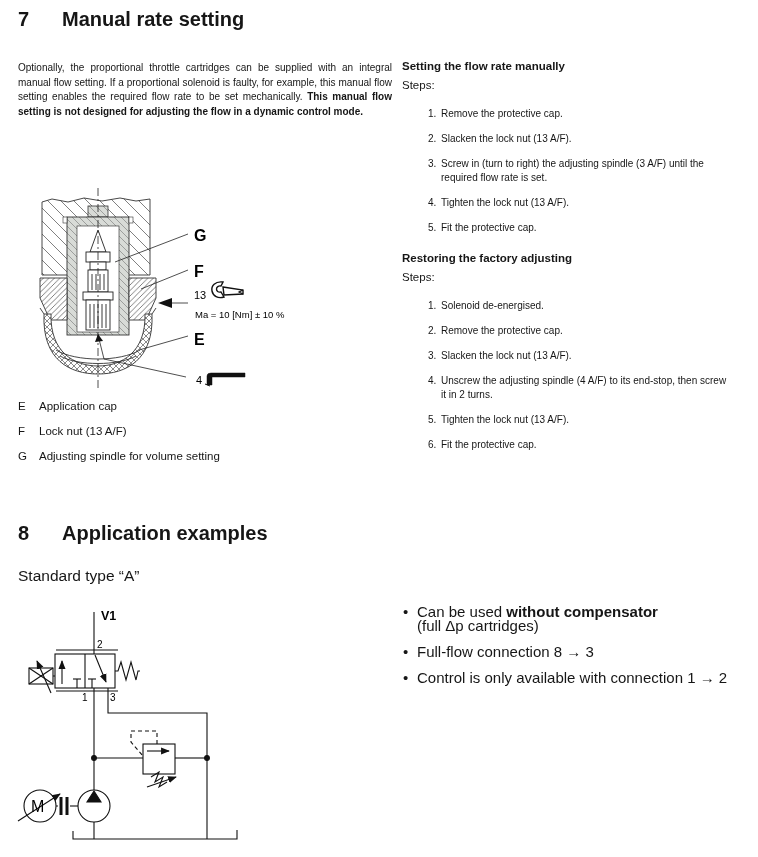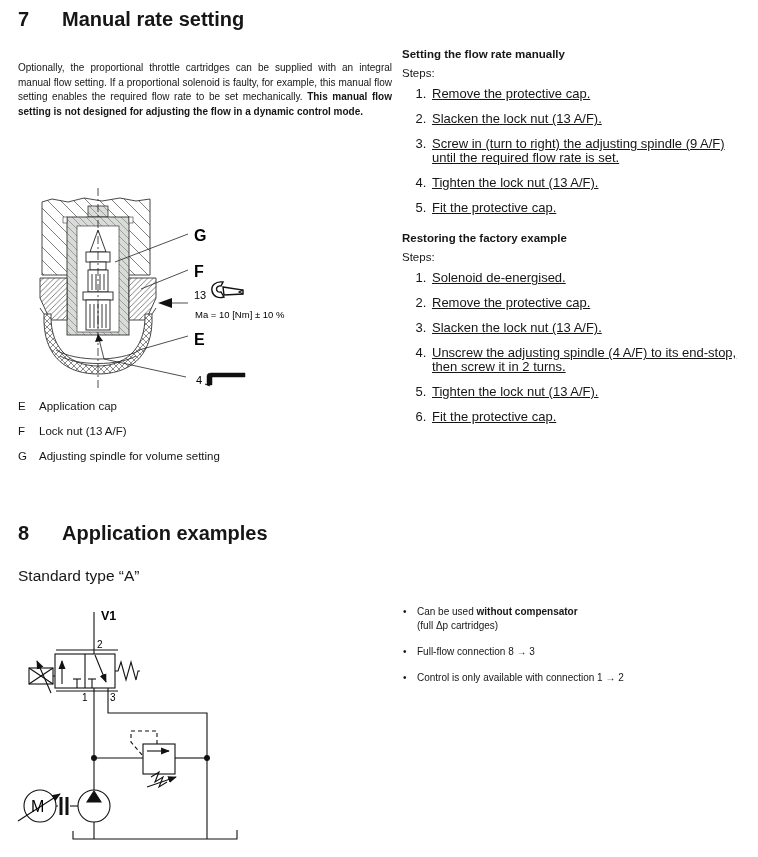--- a/index.html
+++ b/index.html
@@ -5,53 +5,53 @@
   html,body{margin:0;padding:0;background:#e9e9e9;}
   .page{position:relative;width:758px;height:857px;background:#ffffff;overflow:hidden;
         font-family:"Liberation Sans","DejaVu Sans",sans-serif;color:#161616;}
   .abs{position:absolute;}
   .h1{font-size:20px;font-weight:bold;display:flex;}
   .h1 .num{width:44px;flex:0 0 44px;}
   .subhead{font-size:15.5px;}
   .body-par{font-size:10px;line-height:14.6px;text-align:justify;margin:0;}
   .col-head{font-size:11.5px;font-weight:bold;margin:0 0 7px 0;}
   .steps-label{font-size:11.5px;margin:0 0 8px 0;}
-  ol.steps{margin:7px;padding:0 0 0 21px;font-size:13px;line-height:14px;text-decoration:underline;}
+  ol.steps{margin:16px;padding:0 0 0 21px;font-size:10px;line-height:14px;}
   ol.steps li{margin-bottom:11px;padding-left:2px;}
   .legend-row{display:flex;font-size:11.5px;line-height:14px;margin-bottom:11px;}
   .legend-key{width:21px;flex:0 0 21px;}
-  ul.bullets{margin:0;padding:0;list-style:none;font-size:10px;line-height:14px;}
+  ul.bullets{margin:0;padding:0;list-style:none;font-size:15px;line-height:14px;}
   ul.bullets li{margin-bottom:12px;display:flex;}
   ul.bullets li::before{content:"\2022";width:14px;flex:0 0 14px;}
   svg text{font-family:"Liberation Sans","DejaVu Sans",sans-serif;}
   b{font-weight:bold;}
 </style>
 </head>
 <body>
 
 <div class="page">
 
   <div class="abs h1" style="left:18px;top:8px;">
     <span class="num">7</span>
     <span>Manual rate setting</span>
   </div>
 
   <p class="abs body-par" style="left:18px;top:61px;width:374px;"><span>Optionally, the proportional throttle cartridges can be supplied with an integral manual flow setting. If a proportional solenoid is faulty, for example, this manual flow setting enables the required flow rate to be set mechanically. </span><b>This manual flow setting is not designed for adjusting the flow in a dynamic control mode.</b></p>
 
-  <div class="abs" style="left:402px;top:48px;width:346px;">
+  <div class="abs" style="left:402px;top:60px;width:346px;">
     <p class="col-head">Setting the flow rate manually</p>
     <p class="steps-label">Steps:</p>
     <ol class="steps">
       <li>Remove the protective cap.</li>
       <li>Slacken the lock nut (13 A/F).</li>
-      <li>Screw in (turn to right) the adjusting spindle (9 A/F) until the required flow rate is set.</li>
+      <li>Screw in (turn to right) the adjusting spindle (3 A/F) until the required flow rate is set.</li>
       <li>Tighten the lock nut (13 A/F).</li>
       <li>Fit the protective cap.</li>
     </ol>
-    <p class="col-head" style="margin-top:17px;">Restoring the factory example</p>
+    <p class="col-head" style="margin-top:17px;">Restoring the factory adjusting</p>
     <p class="steps-label">Steps:</p>
     <ol class="steps">
       <li>Solenoid de-energised.</li>
       <li>Remove the protective cap.</li>
       <li>Slacken the lock nut (13 A/F).</li>
       <li>Unscrew the adjusting spindle (4 A/F) to its end-stop, then screw it in 2 turns.</li>
       <li>Tighten the lock nut (13 A/F).</li>
       <li>Fit the protective cap.</li>
     </ol>
   </div>

